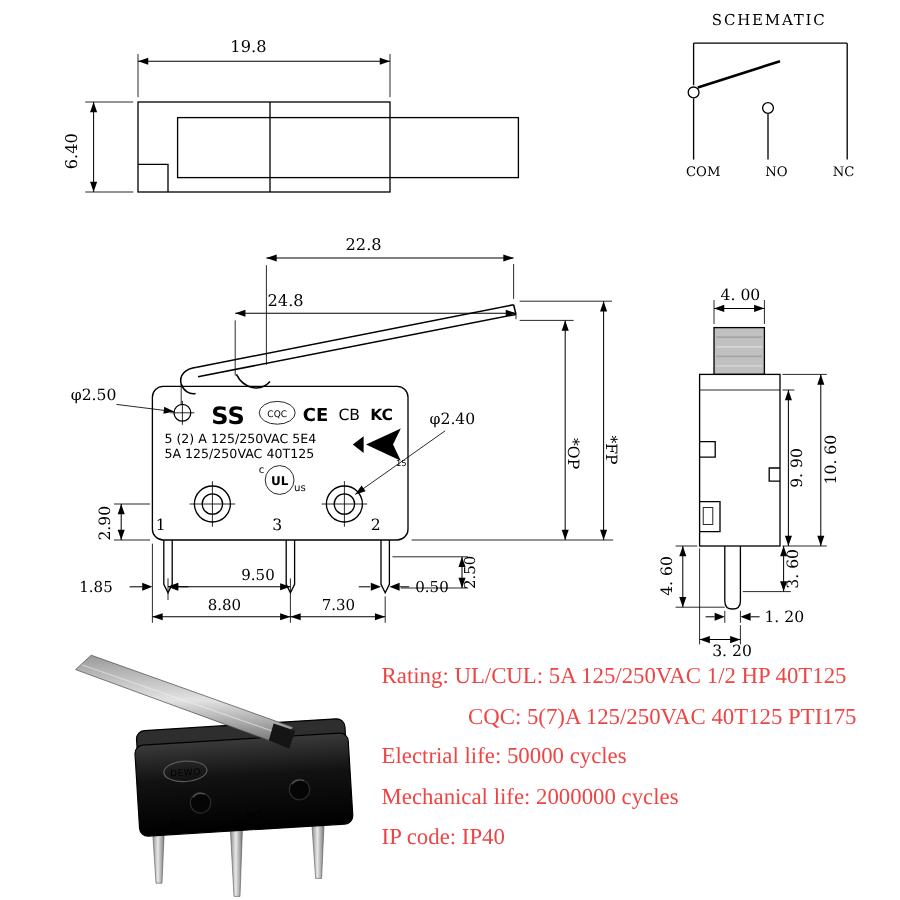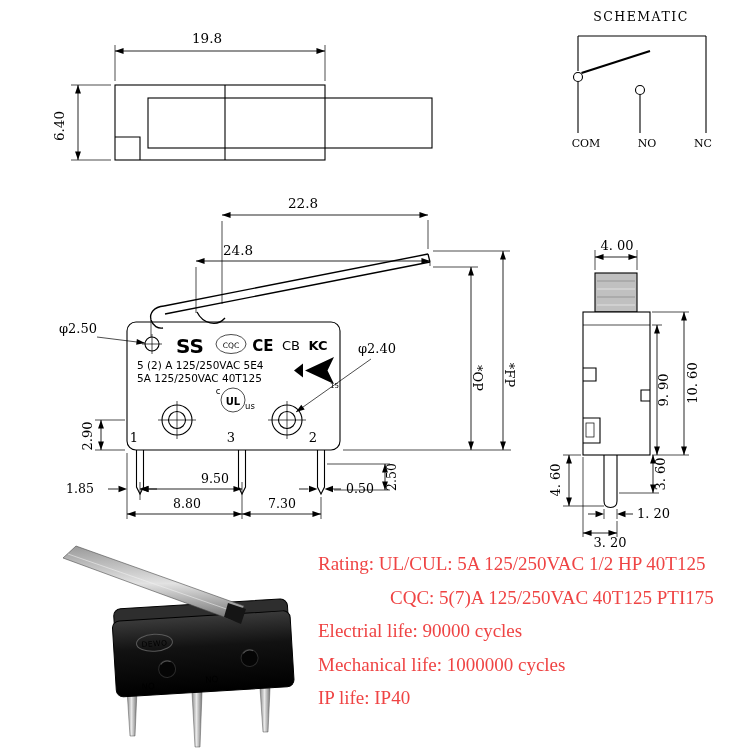--- a/index.html
+++ b/index.html
@@ -290,19 +290,19 @@
     <polygon points="63,558 76,546 244,606 235,621" fill="url(#gLever)" stroke="#4a4a4a" stroke-width="0.6"></polygon>
     <path d="M68,554 L238,613" stroke="#f2f2f2" stroke-width="1" opacity="0.55"></path>
     <polygon points="228,603 246,609 241,624 224,617" fill="#151515"></polygon>
   </g>
 </svg>
 
 
 <div class="specs">
   <div class="spec-line">Rating: UL/CUL: 5A 125/250VAC 1/2 HP 40T125</div>
   <div class="spec-line indent">CQC: 5(7)A 125/250VAC 40T125 PTI175</div>
-  <div class="spec-line">Electrial life: 90000 cycles</div>
-  <div class="spec-line">Mechanical life: 1000000 cycles</div>
-  <div class="spec-line">IP life: IP40</div>
+  <div class="spec-line">Electrial life: 50000 cycles</div>
+  <div class="spec-line">Mechanical life: 2000000 cycles</div>
+  <div class="spec-line">IP code: IP40</div>
 </div>
 
 
 
 
 </body></html>

